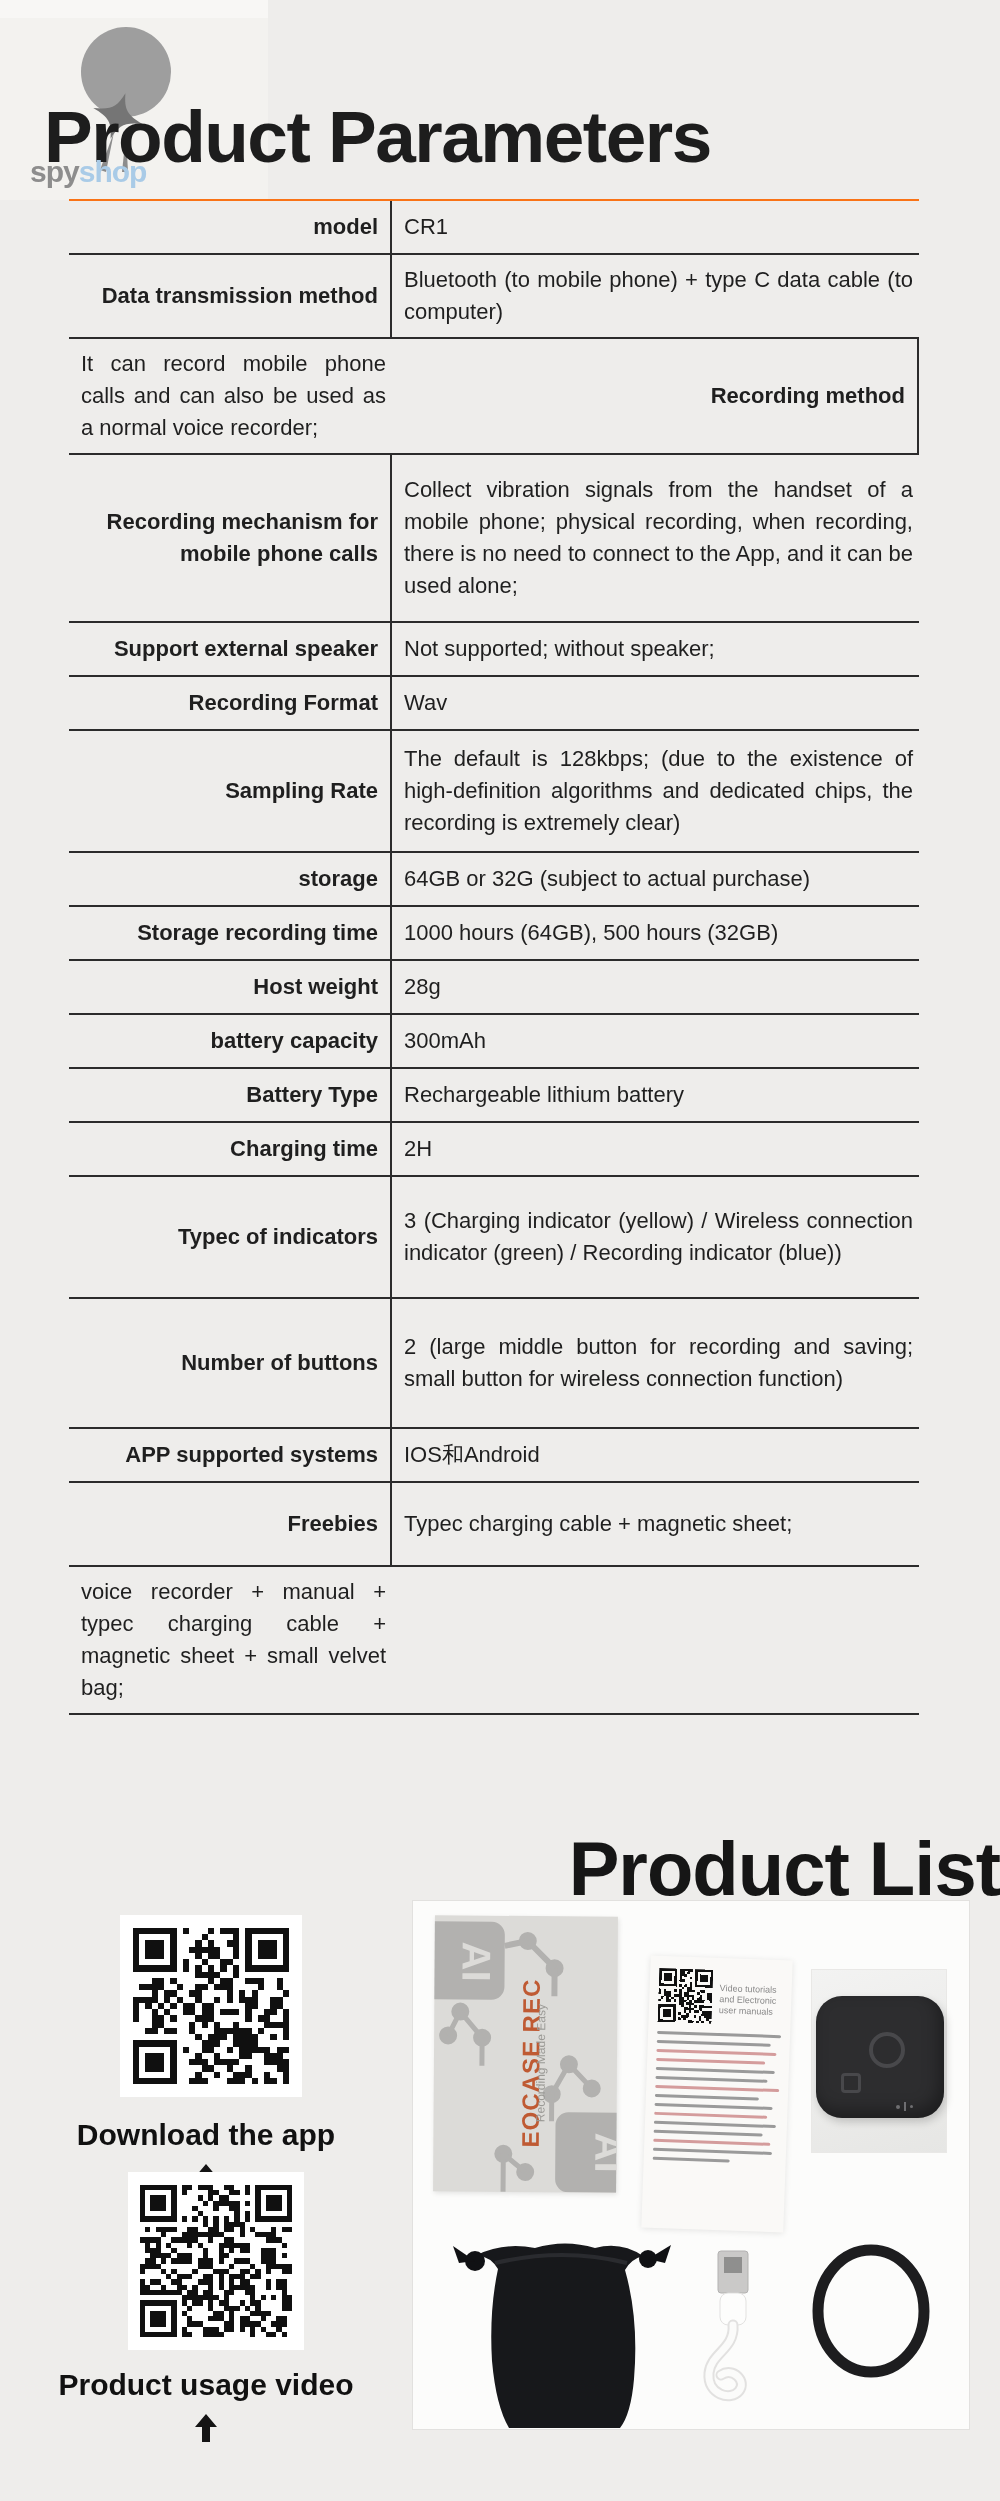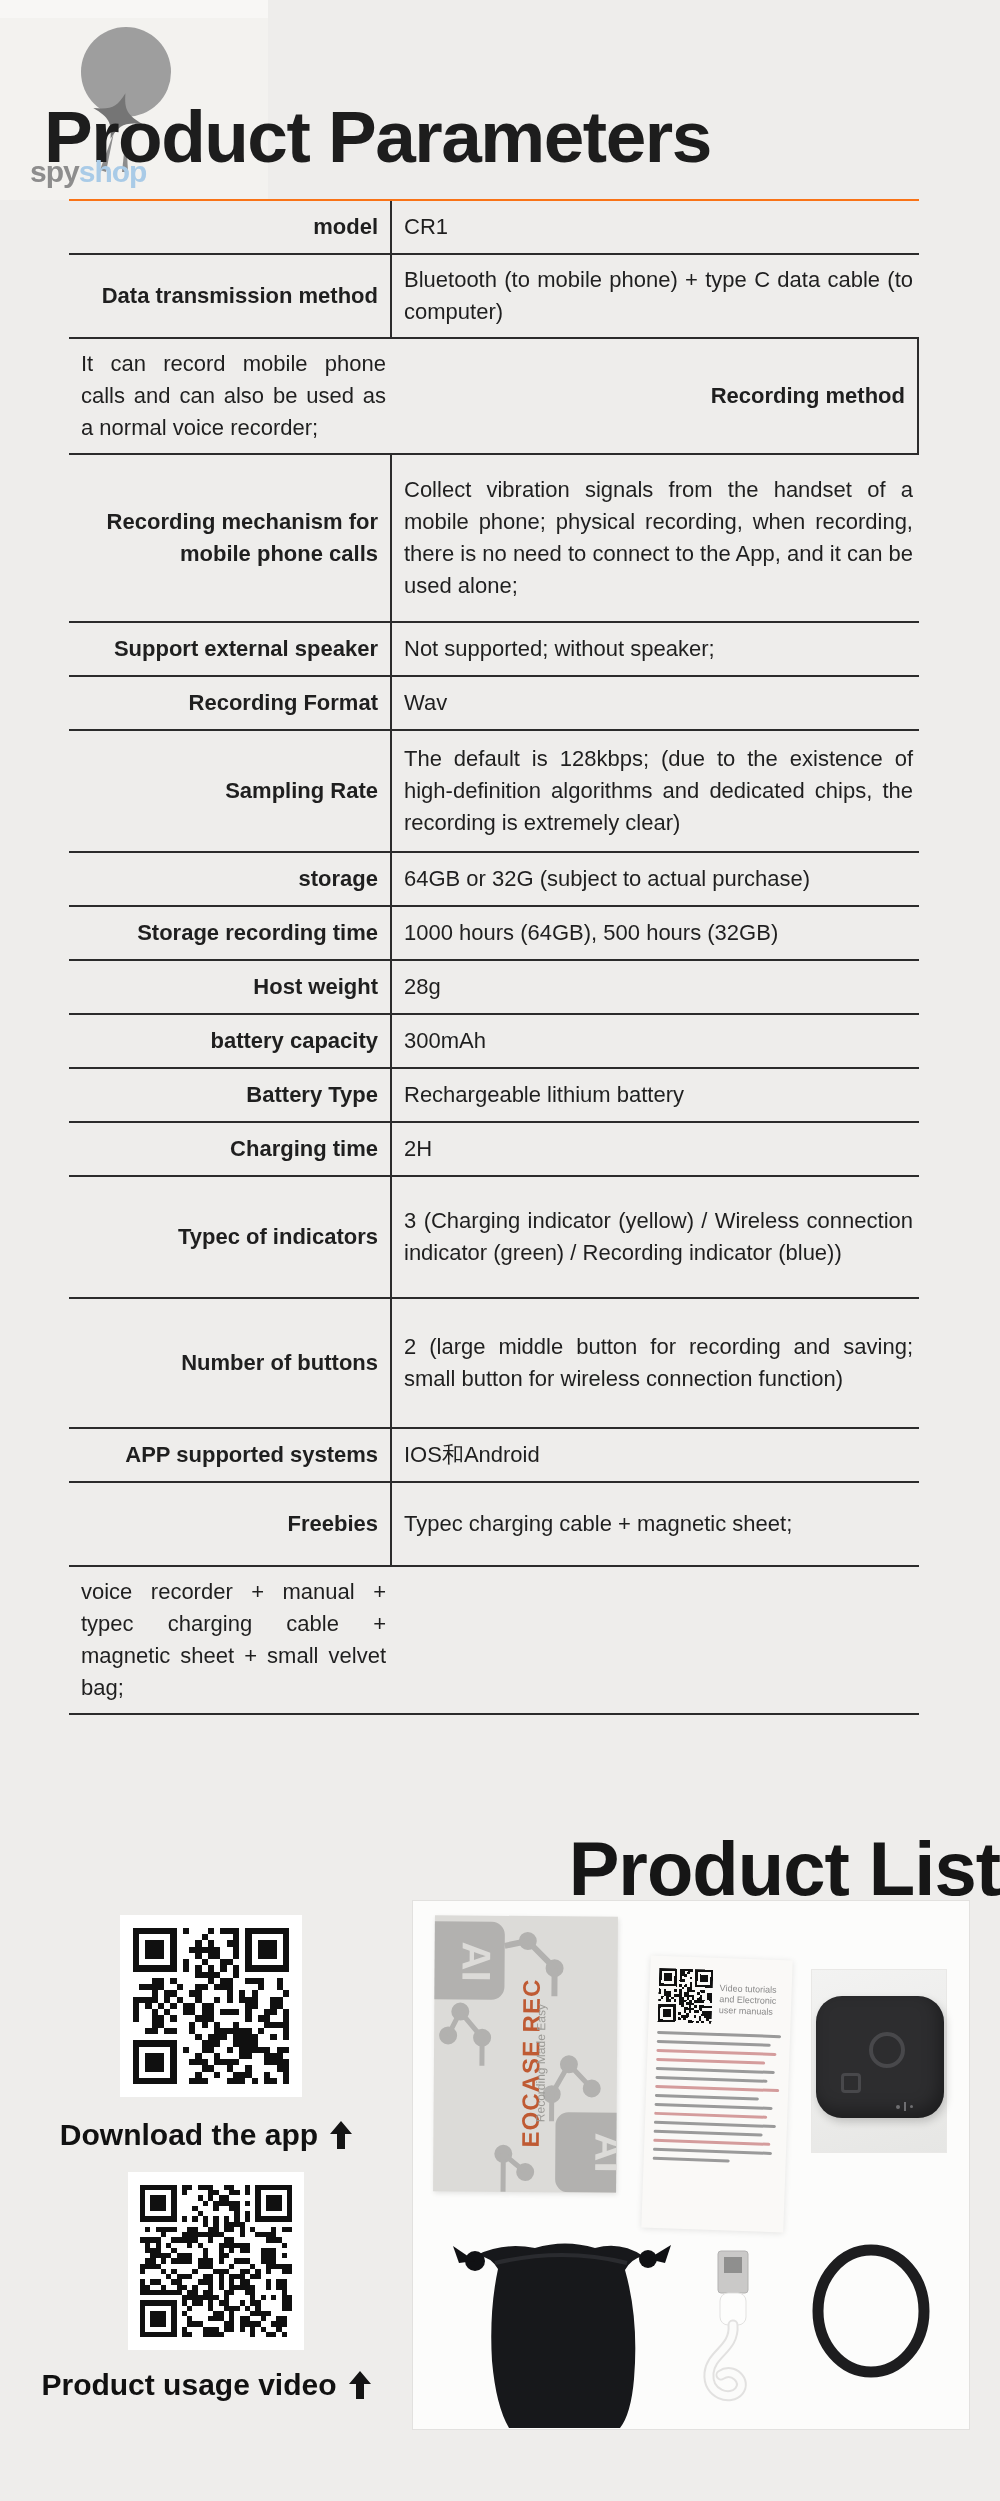--- a/index.html
+++ b/index.html
@@ -34,21 +34,21 @@
   .plist-title{position:absolute;left:0;top:1762px;width:1000px;text-align:right;
                font-size:76px;font-weight:800;letter-spacing:-1px;color:#161616;}
 
   .qr-tile{position:absolute;background:#ffffff;display:flex;align-items:center;justify-content:center;}
   .qr-tile.t1{left:120px;top:1915px;width:182px;height:182px;}
   .qr-tile.t2{left:128px;top:2172px;width:176px;height:178px;}
   .qr-tile svg{display:block;}
   .t1 svg{width:156px;height:156px;} .t2 svg{width:152px;height:152px;}
 
   .qr-label{position:absolute;width:380px;display:flex;align-items:center;justify-content:center;gap:12px;
-            font-size:30px;font-weight:700;color:#111;}
+            font-size:30px;font-weight:700;color:#111;flex-direction:column;}
   .qr-label.l1{left:16px;top:2118px;}
   .qr-label.l2{left:16px;top:2368px;}
   .up-arrow{flex:0 0 auto;}
 
   
   .panel{position:absolute;left:412px;top:1900px;width:558px;height:530px;box-sizing:border-box;
          background:#fcfcfb;border:1px solid #e2e1df;}
 
   .pkg-box{position:absolute;left:21px;top:15px;width:183px;height:276px;background:#dcdbd8;
            transform:rotate(.4deg);overflow:hidden;box-shadow:1px 2px 5px rgba(0,0,0,.10);}

